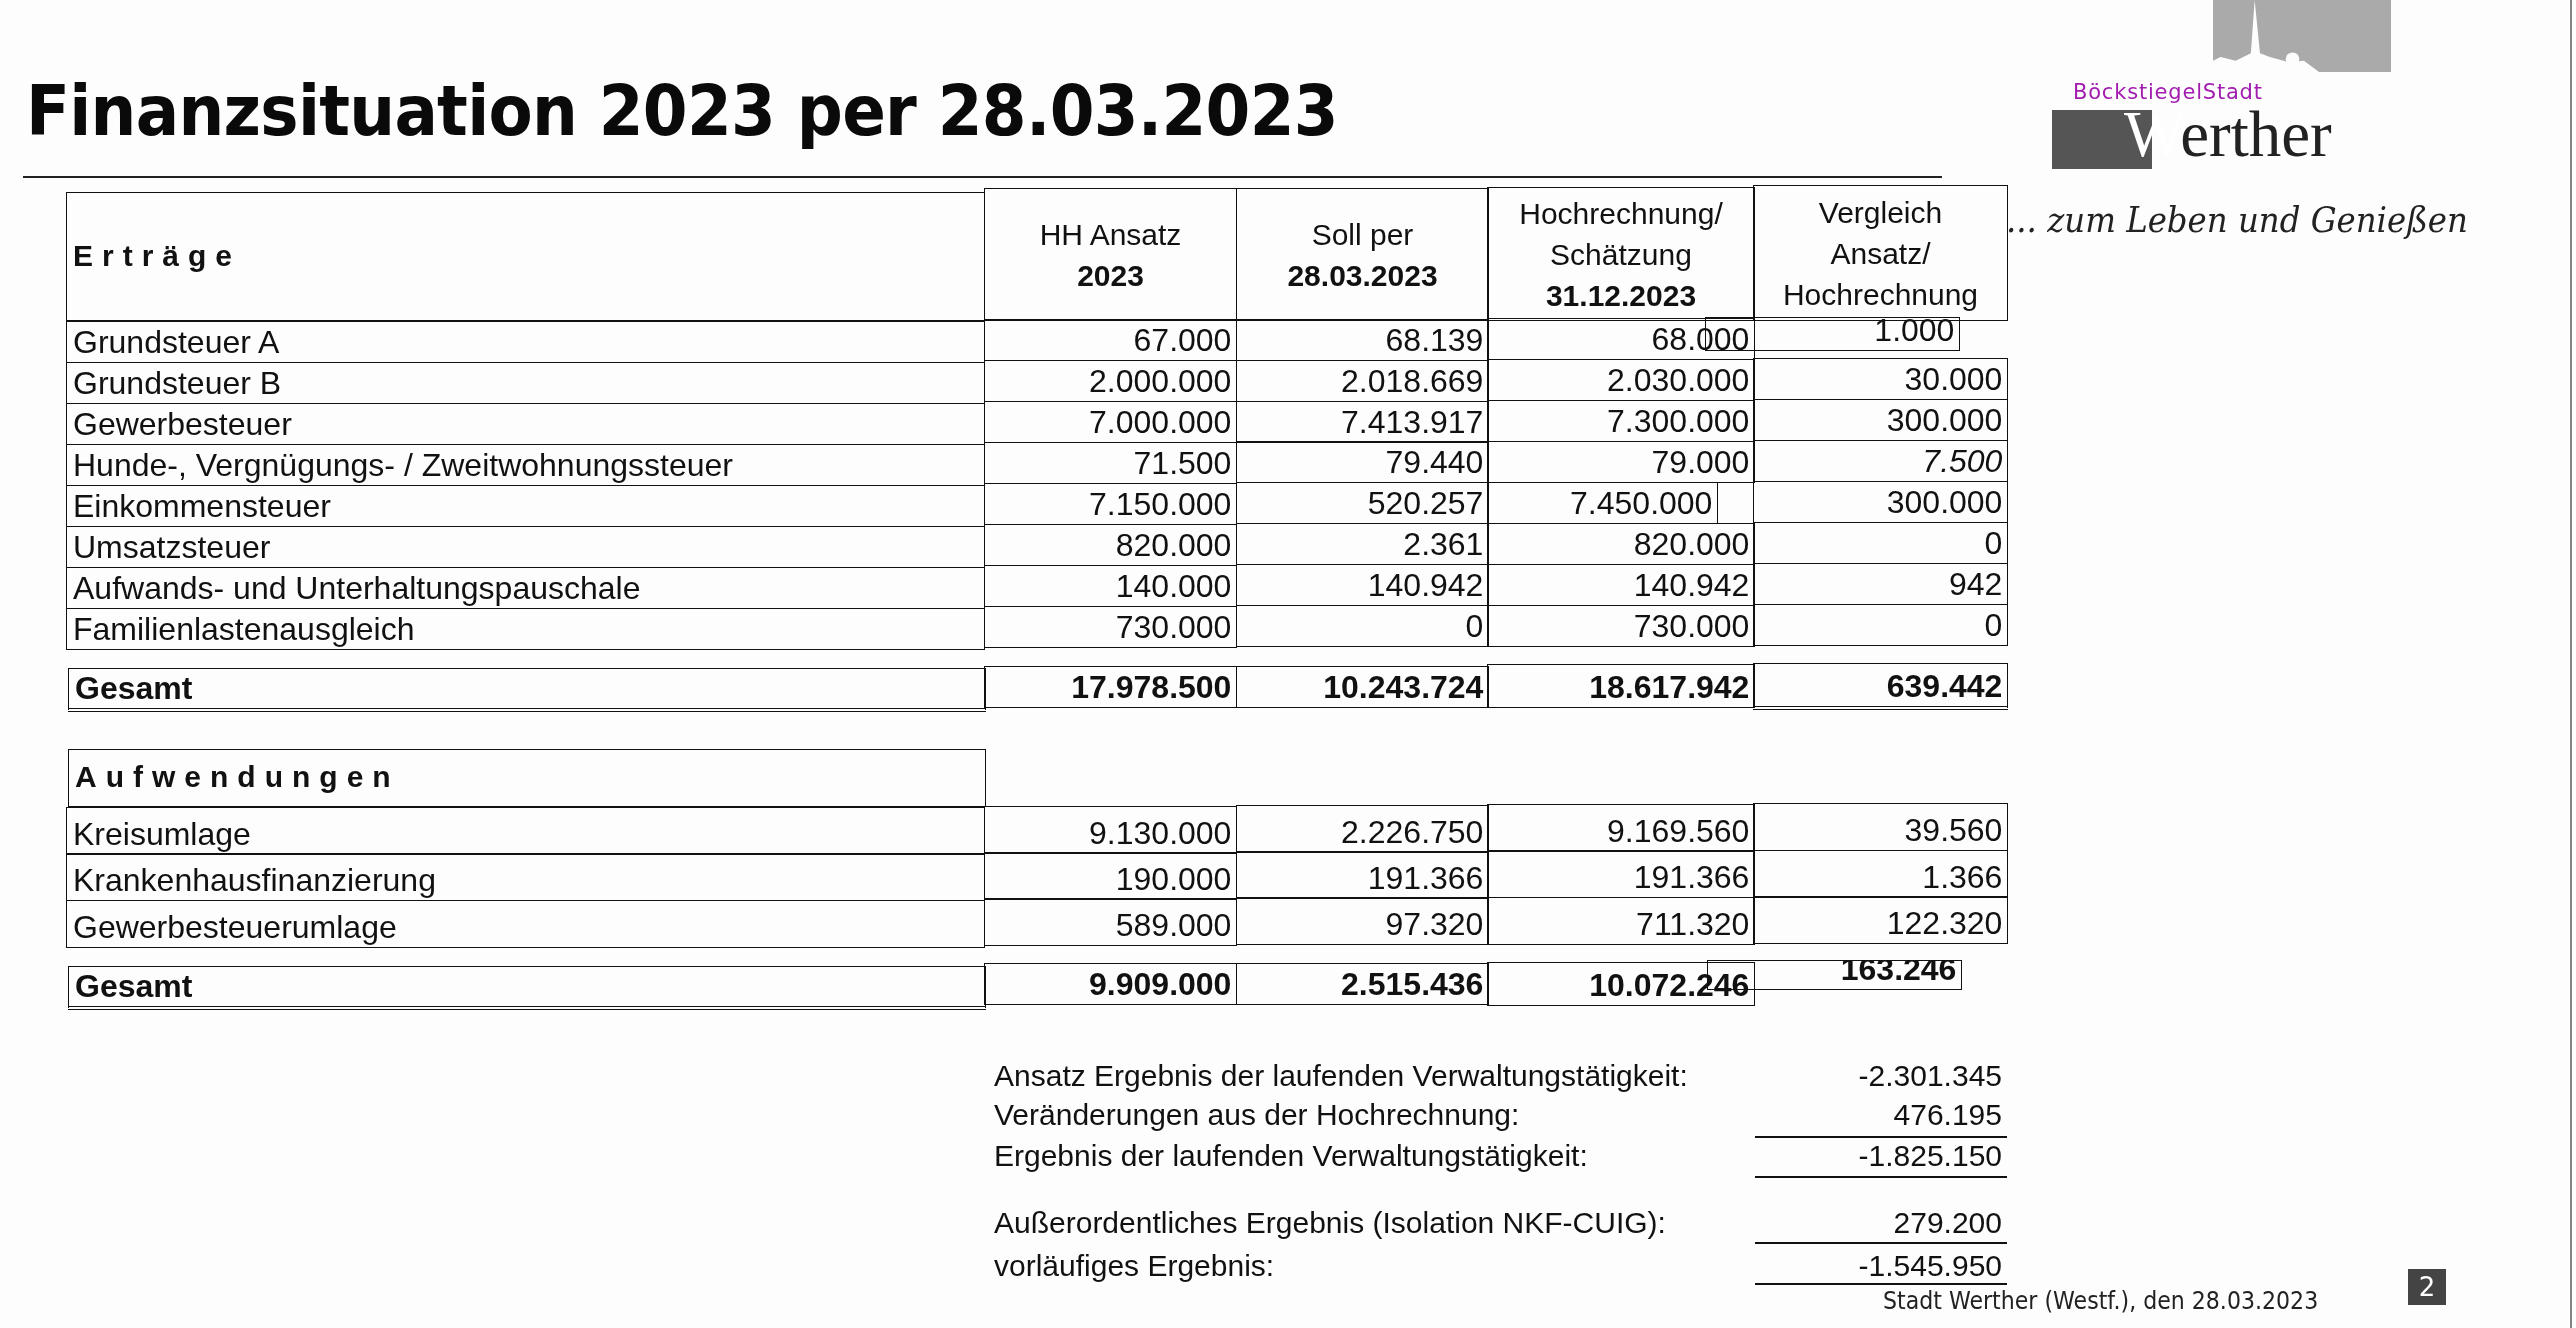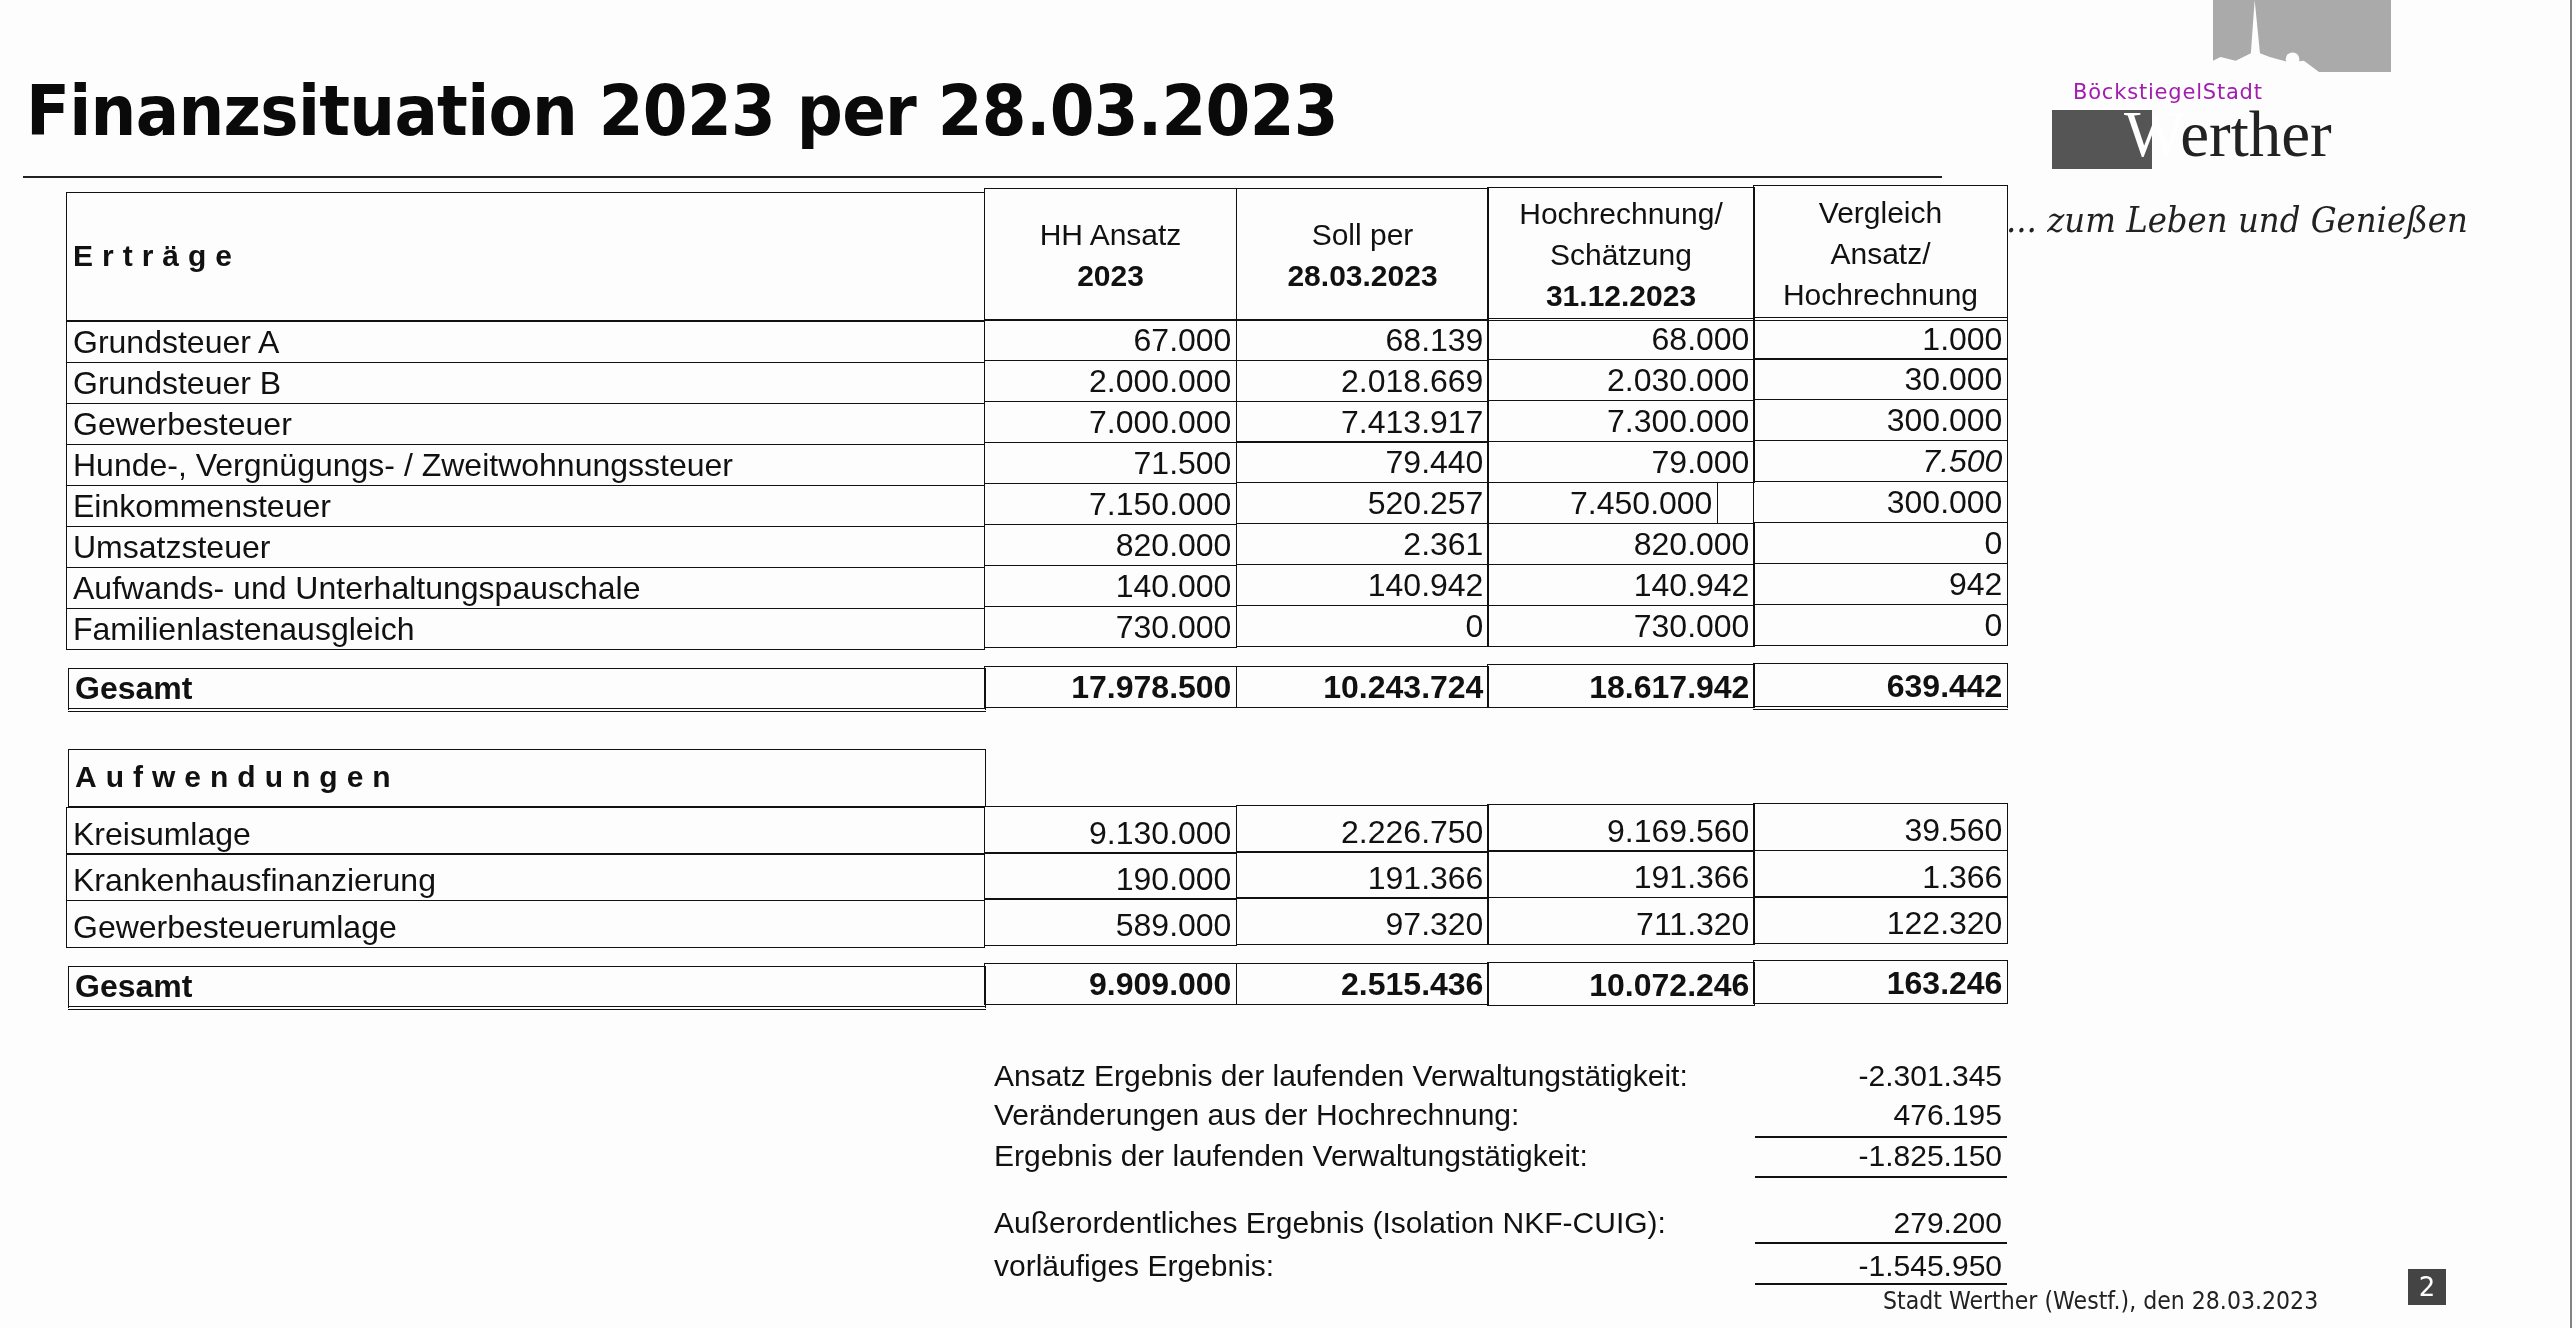--- a/index.html
+++ b/index.html
@@ -69,21 +69,21 @@
   <div>Ansatz/</div>
   <div>Hochrechnung</div>
 </div>
 
 <div id="ertraege-rows">
     <div>
       <div class="cell b lbl" style="left: 66px; top: 321px; width: 919px; height: 42px;">Grundsteuer A</div>
       <div class="cell b num" style="left: 984px; top: 319px; width: 253px; height: 42px;">67.000</div>
       <div class="cell b num" style="left: 1236px; top: 319px; width: 253px; height: 42px;">68.139</div>
       <div class="cell b num" style="left: 1487px; top: 318px; width: 268px; height: 42px;">68.000</div>
-      <div class="cell b num" style="left: 1753px; top: 317px; width: 255px; height: 43px; padding-left: 20px;">1.000</div>
+      <div class="cell b num" style="left: 1705px; top: 317px; width: 255px; height: 34px; padding-left: 20px;">1.000</div>
     </div>
     <div>
       <div class="cell b lbl" style="left: 66px; top: 362px; width: 919px; height: 42px;">Grundsteuer B</div>
       <div class="cell b num" style="left: 984px; top: 360px; width: 253px; height: 42px;">2.000.000</div>
       <div class="cell b num" style="left: 1236px; top: 360px; width: 253px; height: 42px; text-align: right;">2.018.669</div>
       <div class="cell b num" style="left: 1487px; top: 359px; width: 268px; height: 42px;">2.030.000</div>
       <div class="cell b num" style="left: 1753px; top: 358px; width: 255px; height: 42px;">30.000</div>
     </div>
     <div>
       <div class="cell b lbl" style="left: 66px; top: 403px; width: 919px; height: 42px;">Gewerbesteuer</div>
@@ -157,21 +157,21 @@
       <div class="cell b num" style="left: 1236px; top: 897px; width: 253px; height: 48px;">97.320</div>
       <div class="cell b num" style="left: 1487px; top: 897px; width: 268px; height: 48px;">711.320</div>
       <div class="cell b num" style="left: 1753px; top: 896px; width: 255px; height: 48px;">122.320</div>
     </div>
   </div>
 
 <div class="cell b lbl tot dbl" style="left:68px;top:966px;width:918px;height:44px;">Gesamt</div>
 <div class="cell b num tot" style="left:984px;top:963px;width:253px;height:42px;">9.909.000</div>
 <div class="cell b num tot" style="left:1236px;top:963px;width:253px;height:42px;">2.515.436</div>
 <div class="cell b num tot" style="left:1487px;top:962px;width:268px;height:44px;">10.072.246</div>
-<div class="cell b num tot" style="left:1753px;top:960px;width:255px;height:44px;padding-left:24px;">163.246</div>
+<div class="cell b num tot" style="left:1707px;top:960px;width:255px;height:30px;padding-left:24px;">163.246</div>
 
 <div class="sum-lbl" style="left:994px;top:1059px;">Ansatz Ergebnis der laufenden Verwaltungstätigkeit:</div>
 <div class="sum-val" style="left:1752px;top:1059px;">-2.301.345</div>
 <div class="sum-lbl" style="left:994px;top:1098px;">Veränderungen aus der Hochrechnung:</div>
 <div class="sum-val" style="left:1752px;top:1098px;">476.195</div>
 <div class="sum-line" style="top:1136px;"></div>
 <div class="sum-lbl" style="left:994px;top:1139px;">Ergebnis der laufenden Verwaltungstätigkeit:</div>
 <div class="sum-val" style="left:1752px;top:1139px;">-1.825.150</div>
 <div class="sum-line" style="top:1176px;"></div>
 <div class="sum-lbl" style="left:994px;top:1206px;">Außerordentliches Ergebnis (Isolation NKF-CUIG):</div>

